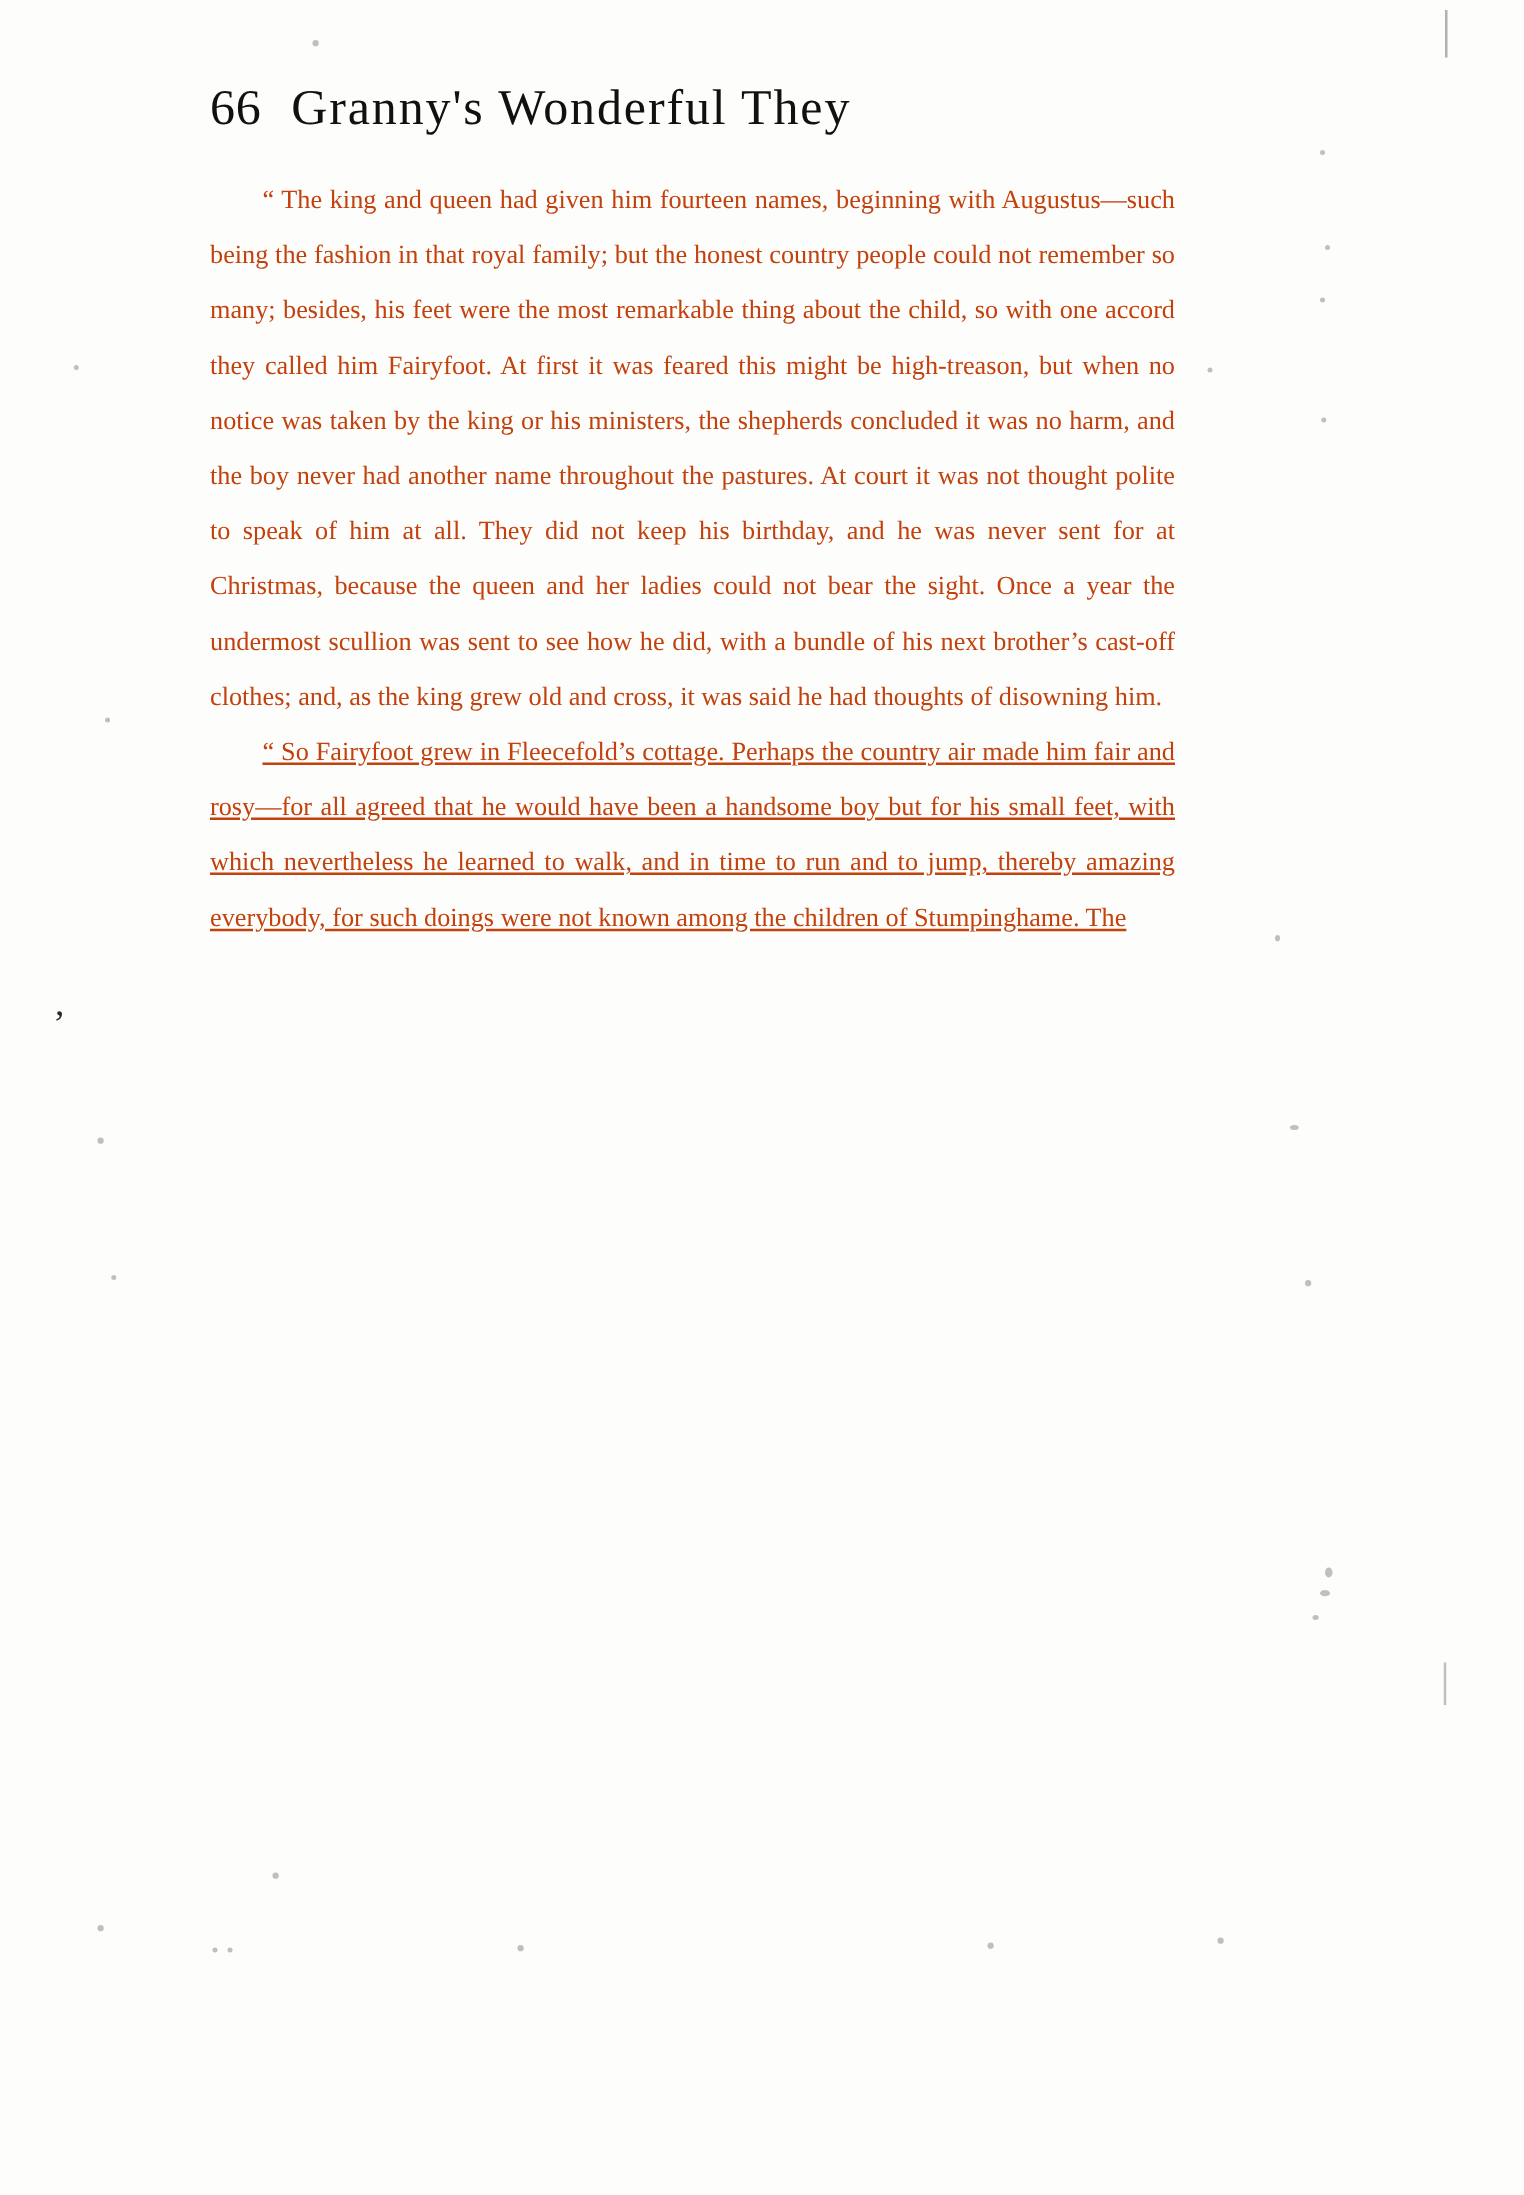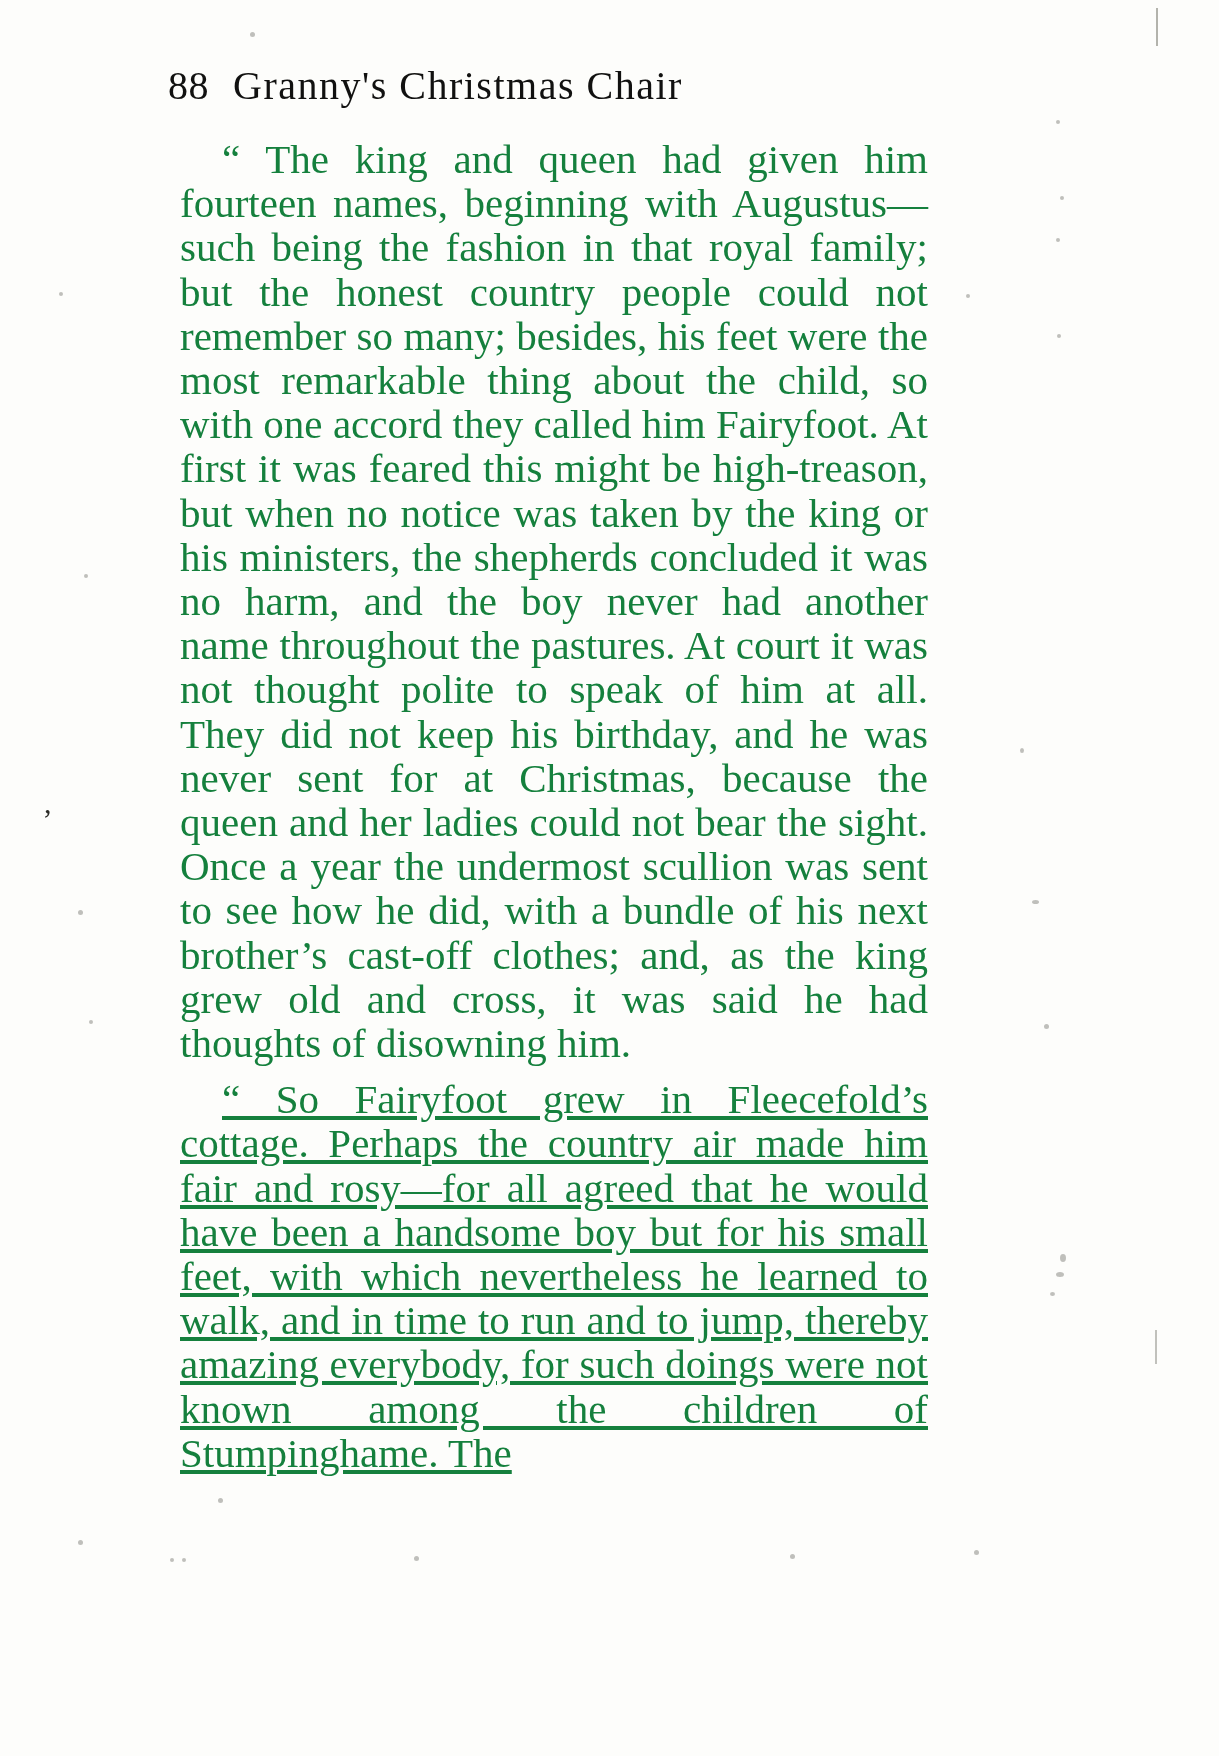--- a/index.html
+++ b/index.html
@@ -30,26 +30,26 @@
     font-weight: normal;
     color: #111110;
   }
   .page-header .folio {
     margin-right: 24px;
   }
   .page-header .title-words {
     letter-spacing: 1.5px;
   }
   p.body-par {
-    margin: 12px;
-    font-size: 41px;
+    margin: 0;
+    font-size: 21px;
     line-height: 44.2px;
     text-align: justify;
     text-indent: 42px;
-    color: #15803d;
+    color: #c2410c;
     -webkit-font-smoothing: none;
   }
   p.body-par + p.body-par {
     margin-top: 0px;
     text-decoration: underline;
   }
   
   .speck {
     position: absolute;
     background: #8d8d86;
@@ -113,20 +113,20 @@
   <div class="speck" style="left:182px; top:1558px; width:4px; height:4px;"></div>
   <div class="speck" style="left:414px; top:1556px; width:5px; height:5px;"></div>
   <div class="speck" style="left:790px; top:1554px; width:5px; height:5px;"></div>
   <div class="speck" style="left:974px; top:1550px; width:5px; height:5px;"></div>
 
   <span class="mark-comma">,</span>
 
   <div class="content">
 
     <h1 class="page-header">
-      <span class="folio">88</span><span class="title-words">Granny's Christmas Chair</span>
+      <span class="folio">66</span><span class="title-words">Granny's Wonderful They</span>
     </h1>
 
     <p class="body-par">“ The king and queen had given him fourteen names, beginning with Augustus—such being the fashion in that royal family; but the honest country people could not remember so many; besides, his feet were the most remarkable thing about the child, so with one accord they called him Fairyfoot.  At first it was feared this might be high-treason, but when no notice was taken by the king or his ministers, the shepherds concluded it was no harm, and the boy never had another name throughout the pastures.  At court it was not thought polite to speak of him at all. They did not keep his birthday, and he was never sent for at Christmas, because the queen and her ladies could not bear the sight. Once a year the undermost scullion was sent to see how he did, with a bundle of his next brother’s cast-off clothes; and, as the king grew old and cross, it was said he had thoughts of disowning him.</p>
     <p class="body-par">“ So Fairyfoot grew in Fleecefold’s cottage. Perhaps the country air made him fair and rosy—for all agreed that he would have been a handsome boy but for his small feet, with which nevertheless he learned to walk, and in time to run and to jump, thereby amazing everybody, for such doings were not known among the children of Stumpinghame.  The</p>
 
   </div>
 </div>
 
 </body></html>

